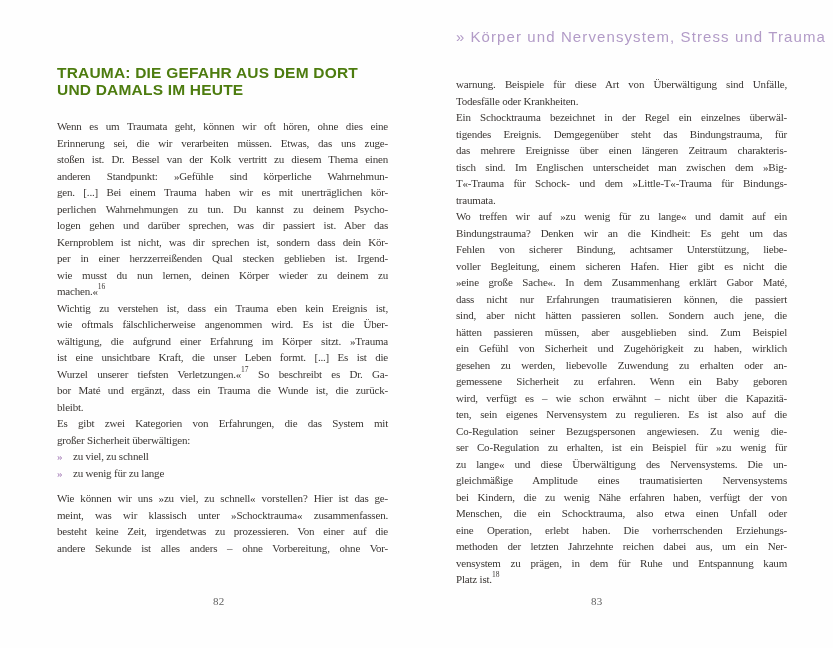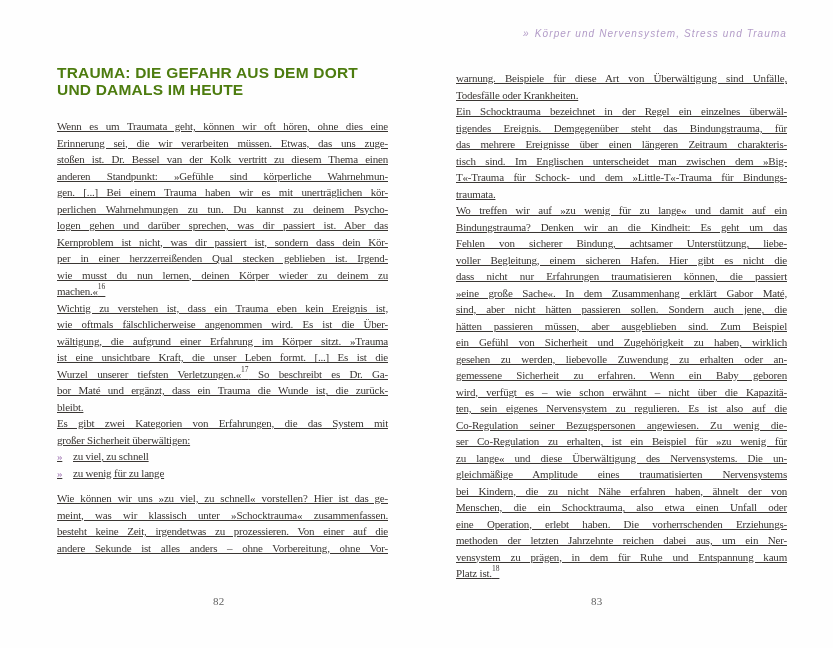--- a/index.html
+++ b/index.html
@@ -19,34 +19,32 @@
     font-family: "Liberation Sans", sans-serif;
     font-weight: bold;
     font-size: 15.5px;
     line-height: 16.5px;
     letter-spacing: 0.2px;
     margin-bottom: 20px;
   }
 
   .running-header {
     font-family: "Liberation Sans", sans-serif;
-    font-size: 10px;
+    font-size: 15px;
     letter-spacing: 1.1px;
     text-align: right;
     white-space: nowrap;
     margin-bottom: 31px;
-    font-style: italic;
   }
   .running-header .hdr-marker { margin-right: 5px; }
 
   .body-text {
     font-size: 11px;
     line-height: 16.5px;
     letter-spacing: -0.2px;
-    text-decoration: underline;
   }
   .para { margin: 0; }
   .para.gap-above { margin-top: 9px; }
   .line { text-align: justify; text-align-last: justify; }
   .line.final { text-align: left; text-align-last: left; }
   sup {
     font-size: 7.5px;
     line-height: 0;
     letter-spacing: 0;
     position: relative;
@@ -79,21 +77,21 @@
     </div>
     <div class="body-text">
       <div class="para">
           <div class="line">Wenn es um Traumata geht, können wir oft hören, ohne dies eine</div>
           <div class="line">Erinnerung sei, die wir verarbeiten müssen. Etwas, das uns zuge-</div>
           <div class="line">stoßen ist. Dr. Bessel van der Kolk vertritt zu diesem Thema einen</div>
           <div class="line">anderen Standpunkt: »Gefühle sind körperliche Wahrnehmun-</div>
           <div class="line">gen. [...] Bei einem Trauma haben wir es mit unerträglichen kör-</div>
           <div class="line">perlichen Wahrnehmungen zu tun. Du kannst zu deinem Psycho-</div>
           <div class="line">logen gehen und darüber sprechen, was dir passiert ist. Aber das</div>
-          <div class="line">Kernproblem ist nicht, was dir passiert ist, sondern dass dein Kör-</div>
+          <div class="line">Kernproblem ist nicht, was dir sprechen ist, sondern dass dein Kör-</div>
           <div class="line">per in einer herzzerreißenden Qual stecken geblieben ist. Irgend-</div>
           <div class="line">wie musst du nun lernen, deinen Körper wieder zu deinem zu</div>
           <div class="line final">machen.«<sup>16</sup></div>
         </div>
       <div class="para">
           <div class="line">Wichtig zu verstehen ist, dass ein Trauma eben kein Ereignis ist,</div>
           <div class="line">wie oftmals fälschlicherweise angenommen wird. Es ist die Über-</div>
           <div class="line">wältigung, die aufgrund einer Erfahrung im Körper sitzt. »Trauma</div>
           <div class="line">ist eine unsichtbare Kraft, die unser Leben formt. [...] Es ist die</div>
           <div class="line">Wurzel unserer tiefsten Verletzungen.«<sup>17</sup> So beschreibt es Dr. Ga-</div>
@@ -138,34 +136,34 @@
           <div class="line">das mehrere Ereignisse über einen längeren Zeitraum charakteris-</div>
           <div class="line">tisch sind. Im Englischen unterscheidet man zwischen dem »Big-</div>
           <div class="line">T«-Trauma für Schock- und dem »Little-T«-Trauma für Bindungs-</div>
           <div class="line final">traumata.</div>
         </div>
       <div class="para">
           <div class="line">Wo treffen wir auf »zu wenig für zu lange« und damit auf ein</div>
           <div class="line">Bindungstrauma? Denken wir an die Kindheit: Es geht um das</div>
           <div class="line">Fehlen von sicherer Bindung, achtsamer Unterstützung, liebe-</div>
           <div class="line">voller Begleitung, einem sicheren Hafen. Hier gibt es nicht die</div>
+          <div class="line">»eine große Sache«. In dem Zusammenhang erklärt Gabor Maté,</div>
           <div class="line">dass nicht nur Erfahrungen traumatisieren können, die passiert</div>
-          <div class="line">»eine große Sache«. In dem Zusammenhang erklärt Gabor Maté,</div>
           <div class="line">sind, aber nicht hätten passieren sollen. Sondern auch jene, die</div>
           <div class="line">hätten passieren müssen, aber ausgeblieben sind. Zum Beispiel</div>
           <div class="line">ein Gefühl von Sicherheit und Zugehörigkeit zu haben, wirklich</div>
           <div class="line">gesehen zu werden, liebevolle Zuwendung zu erhalten oder an-</div>
           <div class="line">gemessene Sicherheit zu erfahren. Wenn ein Baby geboren</div>
           <div class="line">wird, verfügt es – wie schon erwähnt – nicht über die Kapazitä-</div>
           <div class="line">ten, sein eigenes Nervensystem zu regulieren. Es ist also auf die</div>
           <div class="line">Co-Regulation seiner Bezugspersonen angewiesen. Zu wenig die-</div>
           <div class="line">ser Co-Regulation zu erhalten, ist ein Beispiel für »zu wenig für</div>
           <div class="line">zu lange« und diese Überwältigung des Nervensystems. Die un-</div>
           <div class="line">gleichmäßige Amplitude eines traumatisierten Nervensystems</div>
-          <div class="line">bei Kindern, die zu nicht Nähe erfahren haben, ähnelt der von</div>
+          <div class="line">bei Kindern, die zu wenig Nähe erfahren haben, verfügt der von</div>
           <div class="line">Menschen, die ein Schocktrauma, also etwa einen Unfall oder</div>
           <div class="line">eine Operation, erlebt haben. Die vorherrschenden Erziehungs-</div>
           <div class="line">methoden der letzten Jahrzehnte reichen dabei aus, um ein Ner-</div>
           <div class="line">vensystem zu prägen, in dem für Ruhe und Entspannung kaum</div>
           <div class="line final">Platz ist.<sup>18</sup></div>
         </div>
     </div>
   </div>
 
   <div class="pagenum pn-left" style="color: rgb(95, 95, 95);">82</div>

